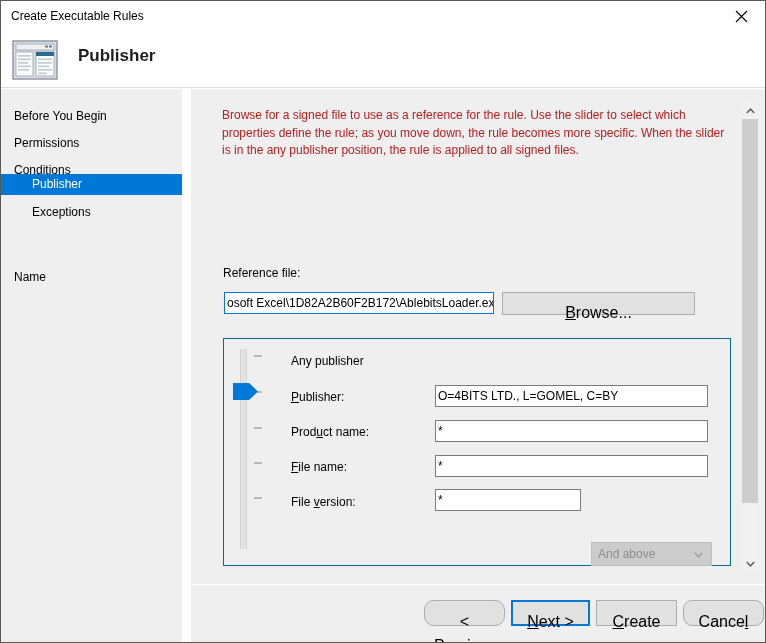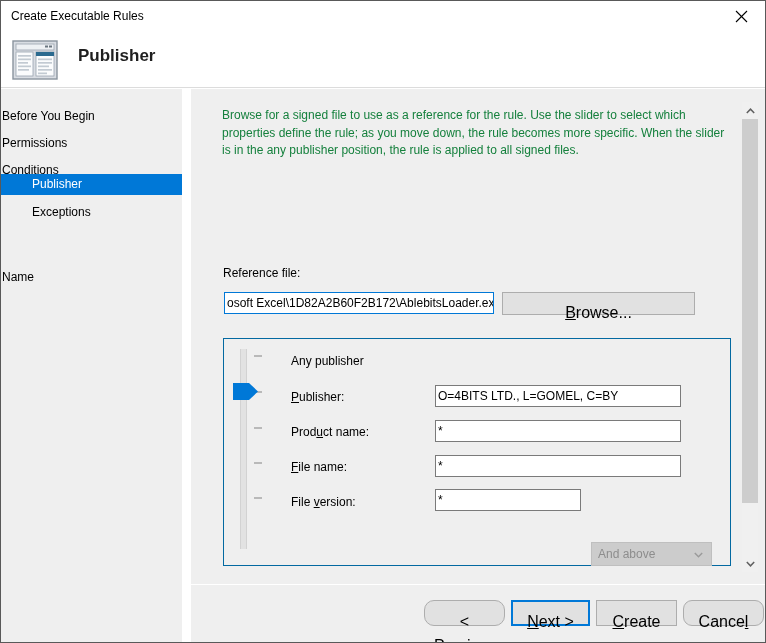--- a/index.html
+++ b/index.html
@@ -95,21 +95,21 @@
     left: 0;
     width: 181px;
     height: 22px;
     line-height: 22px;
     font-size: 12px;
     color: #000000;
     white-space: nowrap;
     box-sizing: border-box;
     cursor: default;
   }
-  .nav-item .nav-label { padding-left: 1px; }
+  .nav-item .nav-label { padding-left: 13px; }
   .nav-item.indent .nav-label { padding-left: 31px; }
   .nav-item.selected {
     background: #0078d7;
     color: #ffffff;
   }
 
   
   .content {
     position: absolute;
     left: 190px;
@@ -118,21 +118,21 @@
     bottom: 57px;
     background: #efefef;
   }
   .desc {
     position: absolute;
     left: 31px;
     top: 18px;
     width: 508px;
     font-size: 12px;
     line-height: 17.5px;
-    color: #15803d;
+    color: #b91c1c;
   }
 
   
   .vscroll {
     position: absolute;
     right: 7px;
     top: 13px;
     bottom: 13px;
     width: 16px;
     background: #f0f0f0;
@@ -251,21 +251,21 @@
   .row-label {
     position: absolute;
     left: 67px;
     font-size: 12px;
     color: #000000;
     white-space: nowrap;
   }
   .row-input {
     position: absolute;
     left: 211px;
-    width: 246px;
+    width: 273px;
     height: 22px;
   }
   .row-input.short { width: 146px; }
 
   .combo {
     position: absolute;
     box-sizing: border-box;
     background: #cccccc;
     border: 1px solid #bfbfbf;
     font-size: 12px;

